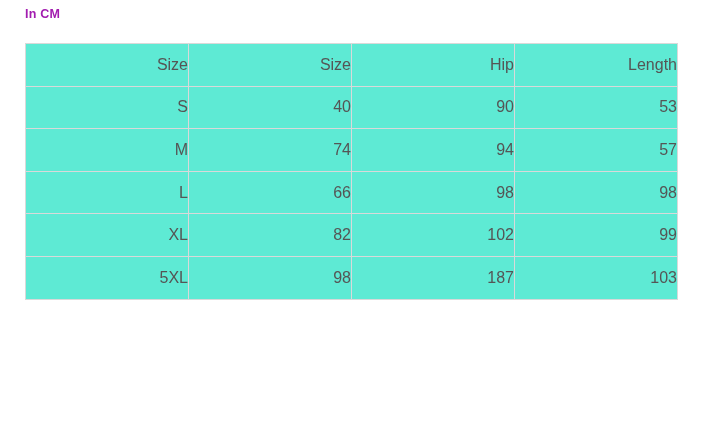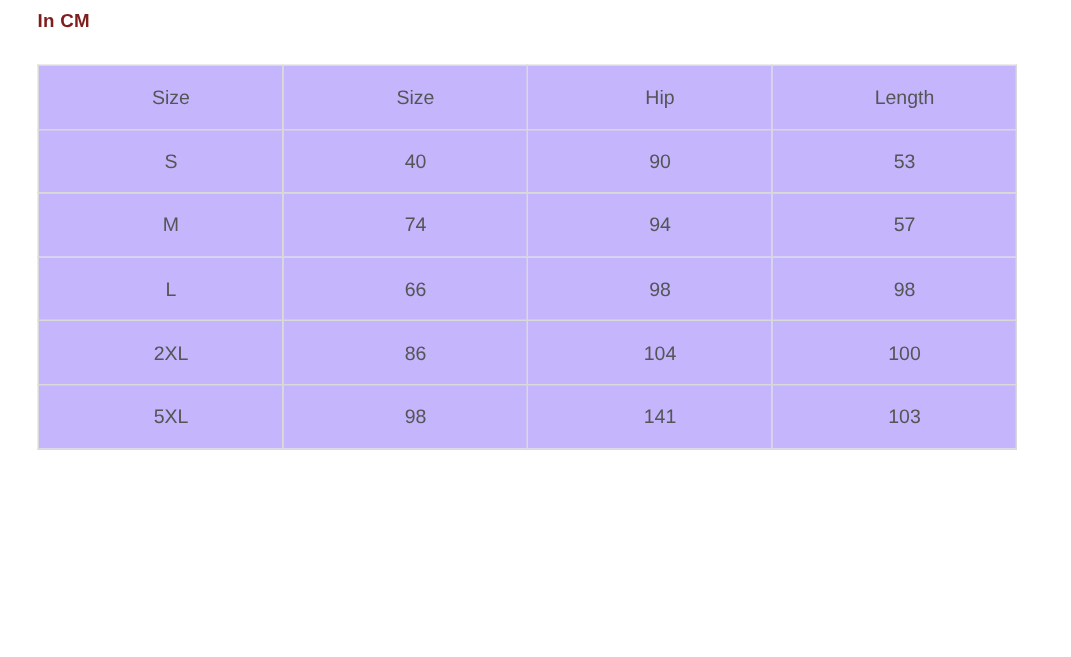--- a/index.html
+++ b/index.html
@@ -19,46 +19,46 @@
     width: 714px;
     height: 438px;
     background: #ffffff;
   }
   .section-title {
     position: absolute;
     left: 25px;
     top: 5px;
     font-size: 12.5px;
     font-weight: bold;
-    color: #7f1d1d;
+    color: #a21caf;
     letter-spacing: 0.2px;
     line-height: 18px;
   }
   .size-table {
     position: absolute;
     left: 25px;
     top: 43px;
     width: 652px;
     border-collapse: collapse;
     table-layout: fixed;
   }
   .size-table col {
     width: 163px;
   }
   .size-table th,
   .size-table td {
     border: 1px solid #d9d9d9;
     height: 42.6px;
     padding: 0 0 0 14px;
-    text-align: center;
+    text-align: right;
     vertical-align: middle;
-    font-size: 13px;
+    font-size: 16px;
     font-weight: normal;
     color: #555555;
-    background: #c4b5fd;
+    background: #5eead4;
     box-sizing: border-box;
   }
 </style>
 </head>
 <body>
 
 <div class="page">
 
   <div class="section-title">In CM</div>
 
@@ -90,27 +90,27 @@
         <td>94</td>
         <td>57</td>
       </tr>
       <tr>
         <td>L</td>
         <td>66</td>
         <td>98</td>
         <td>98</td>
       </tr>
       <tr>
-        <td>2XL</td>
-        <td>86</td>
-        <td>104</td>
-        <td>100</td>
+        <td>XL</td>
+        <td>82</td>
+        <td>102</td>
+        <td>99</td>
       </tr>
       <tr>
         <td>5XL</td>
         <td>98</td>
-        <td>141</td>
+        <td>187</td>
         <td>103</td>
       </tr>
     </tbody>
   </table>
 
 </div>
 
 </body></html>

